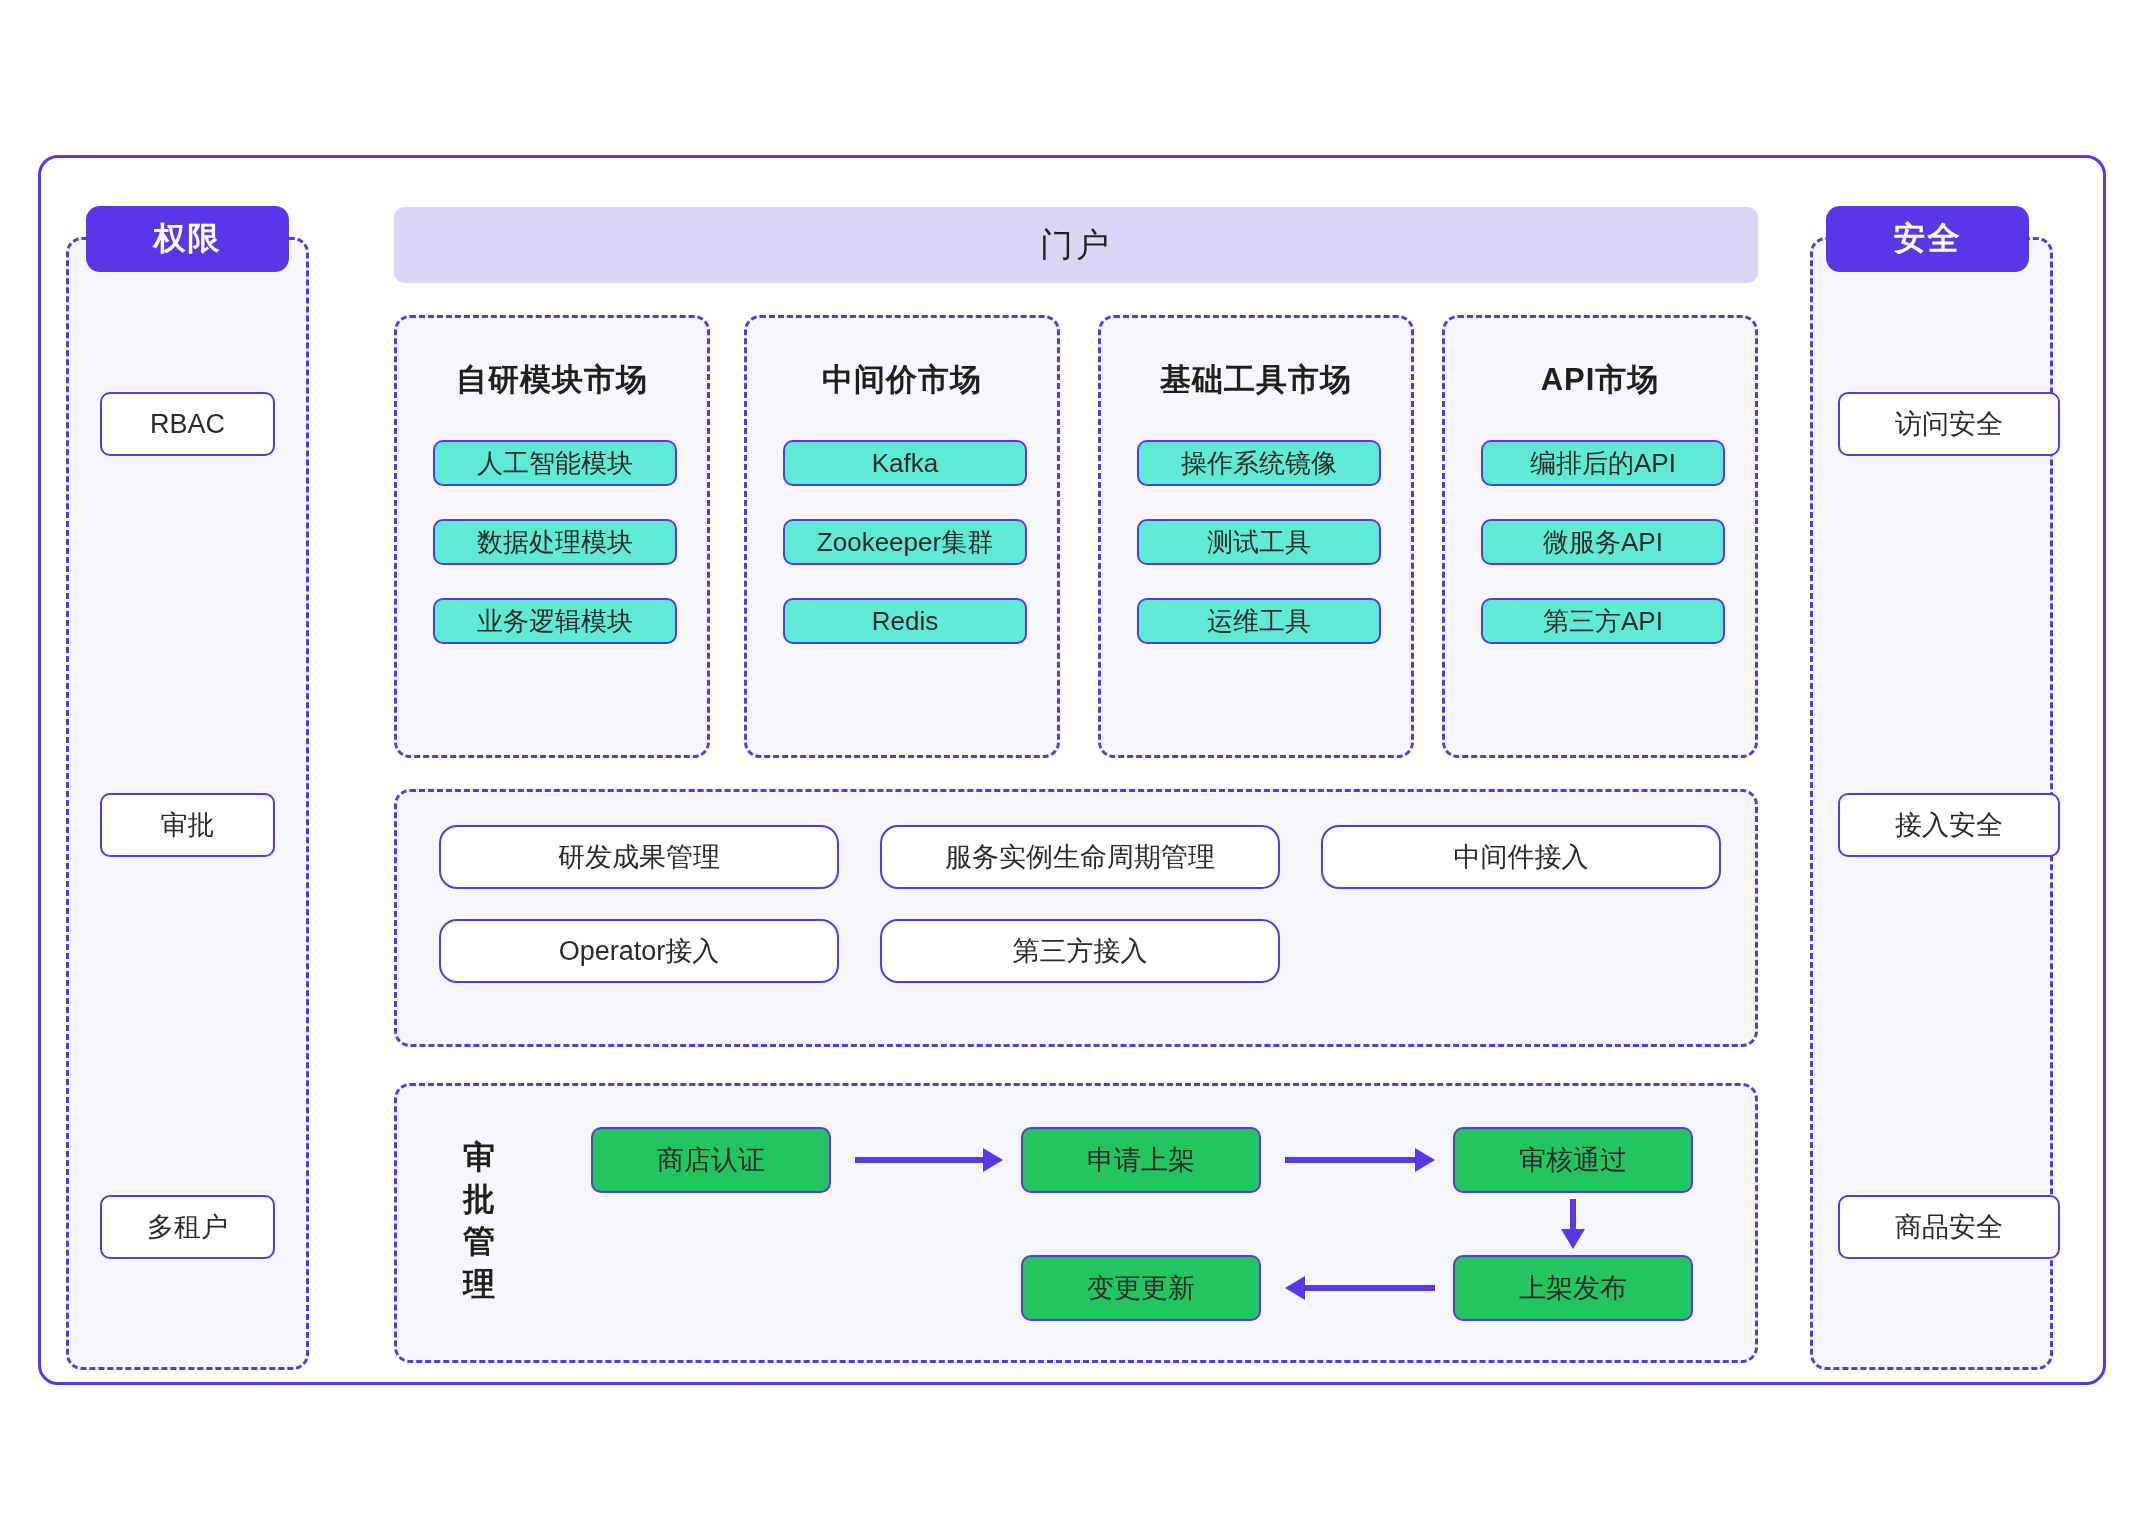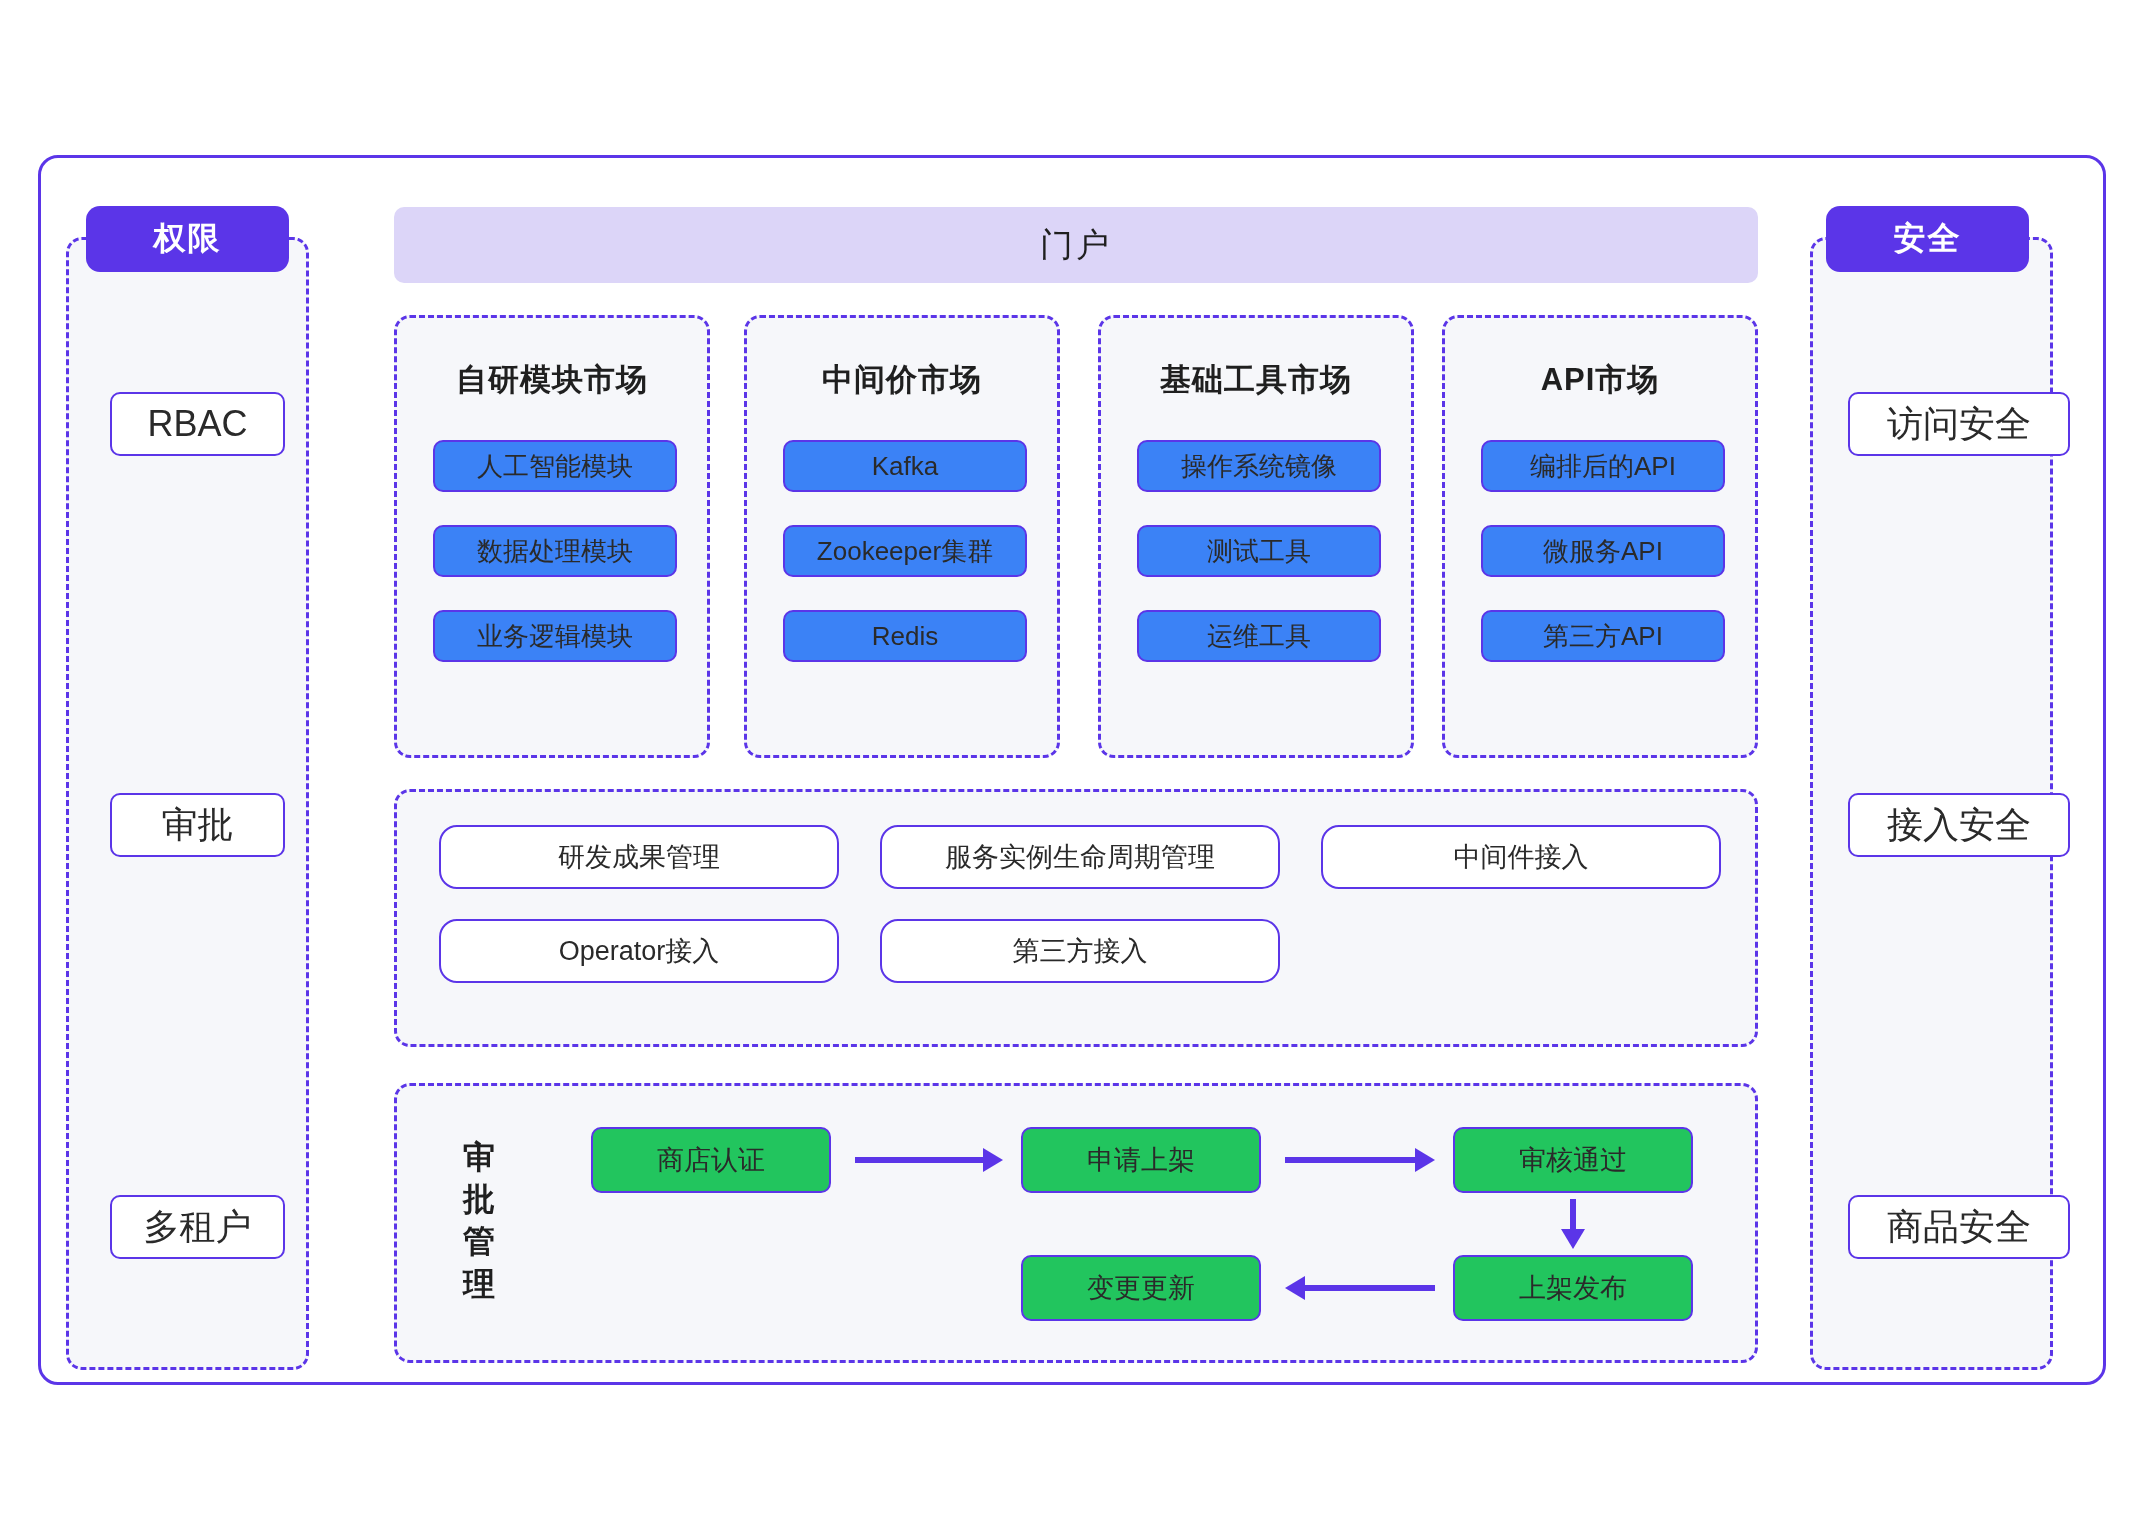--- a/index.html
+++ b/index.html
@@ -60,24 +60,23 @@
 
   
   .side-item {
     position: absolute;
     background: #ffffff;
     border: 2.5px solid #5B35E8;
     border-radius: 10px;
     display: flex;
     align-items: center;
     justify-content: center;
-    font-size: 36px;
+    font-size: 27px;
     color: #2a2a2a;
     box-sizing: border-box;
-    margin-left: 10px;
   }
 
   
   .portal-banner {
     position: absolute;
     left: 394px;
     top: 207px;
     width: 1364px;
     height: 76px;
     background: #DCD5F8;
@@ -108,23 +107,23 @@
     letter-spacing: 1px;
   }
   .market-items {
     position: absolute;
     top: 122px;
     left: 36px;
     width: 244px;
   }
   .lav-chip {
     width: 100%;
-    height: 52px;
+    height: 46px;
     margin-bottom: 33px;
-    background: #3b82f6;
+    background: #5eead4;
     border: 2.5px solid #5B35E8;
     border-radius: 10px;
     display: flex;
     align-items: center;
     justify-content: center;
     font-size: 26px;
     color: #2a2a2a;
     box-sizing: border-box;
   }
 

